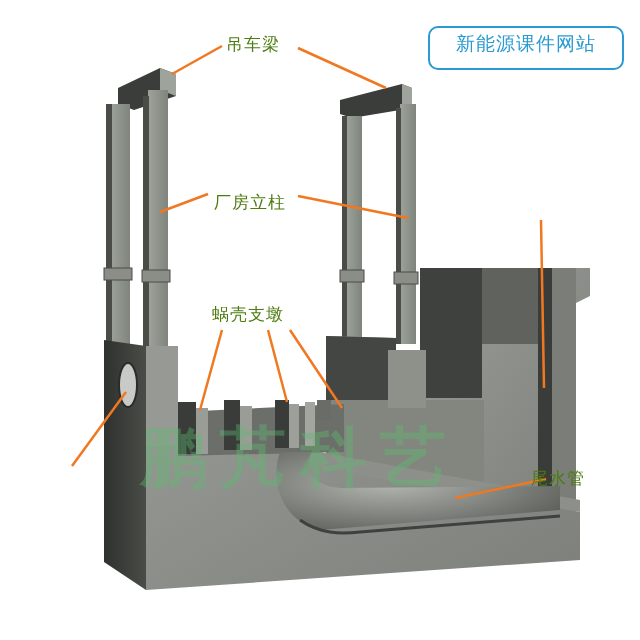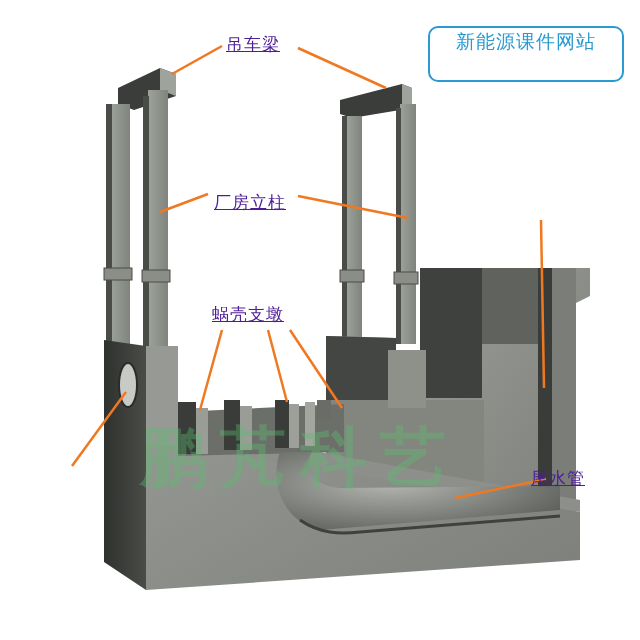--- a/index.html
+++ b/index.html
@@ -1,25 +1,25 @@
 <!DOCTYPE html>
 <html><head>
 <meta charset="utf-8">
 <style>
   html, body { margin: 0; padding: 0; background: #ffffff; }
   body { width: 640px; height: 640px; position: relative; overflow: hidden; font-family: "DejaVu Sans", sans-serif; }
   #stage { position: absolute; left: 0; top: 0; width: 640px; height: 640px; }
   .label {
-    position: absolute; color: #4c1d95; font-size: 17px; white-space: nowrap;
-    font-family: "DejaVu Sans", sans-serif; line-height: 20px; letter-spacing: 1px; text-decoration: underline;
+    position: absolute; color: #4d7c0f; font-size: 17px; white-space: nowrap;
+    font-family: "DejaVu Sans", sans-serif; line-height: 20px; letter-spacing: 1px;
   }
   .brand-box {
-    position: absolute; left: 428px; top: 26px; width: 196px; height: 56px;
+    position: absolute; left: 428px; top: 26px; width: 196px; height: 44px;
     border: 2px solid #2a9ad0; border-radius: 10px; background: #ffffff;
-    color: #2a9ad0; text-align: center; box-sizing: border-box; font-family: Liberation Mono, monospace;
+    color: #2a9ad0; text-align: center; box-sizing: border-box;
   }
   .brand-line1 { font-size: 19px; line-height: 24px; margin-top: 3px; letter-spacing: 1px; }
   .brand-line2 { font-size: 19px; line-height: 22px; }
   .watermark {
     position: absolute; left: 120px; top: 418px; color: rgba(90,190,110,0.38);
     font-size: 66px; font-weight: bold; letter-spacing: 14px; white-space: nowrap;
     font-family: "DejaVu Sans", sans-serif; line-height: 80px; margin-left: 20px;
   }
 </style>
 </head>

